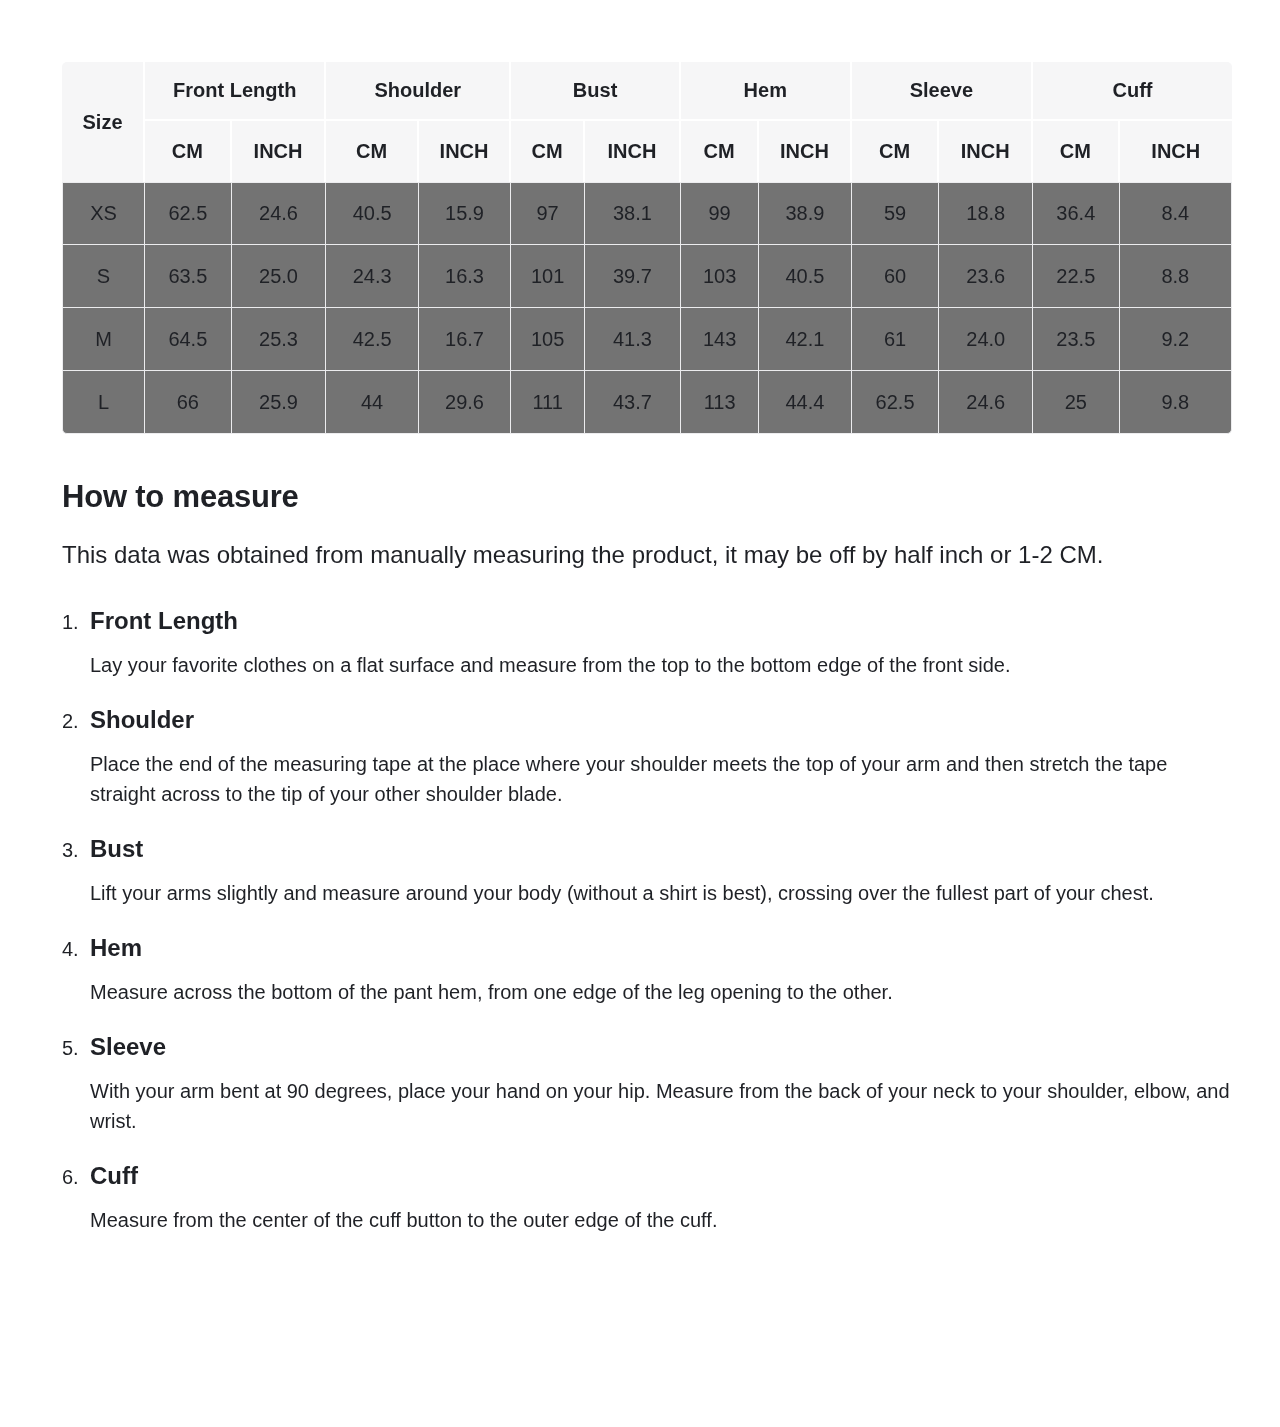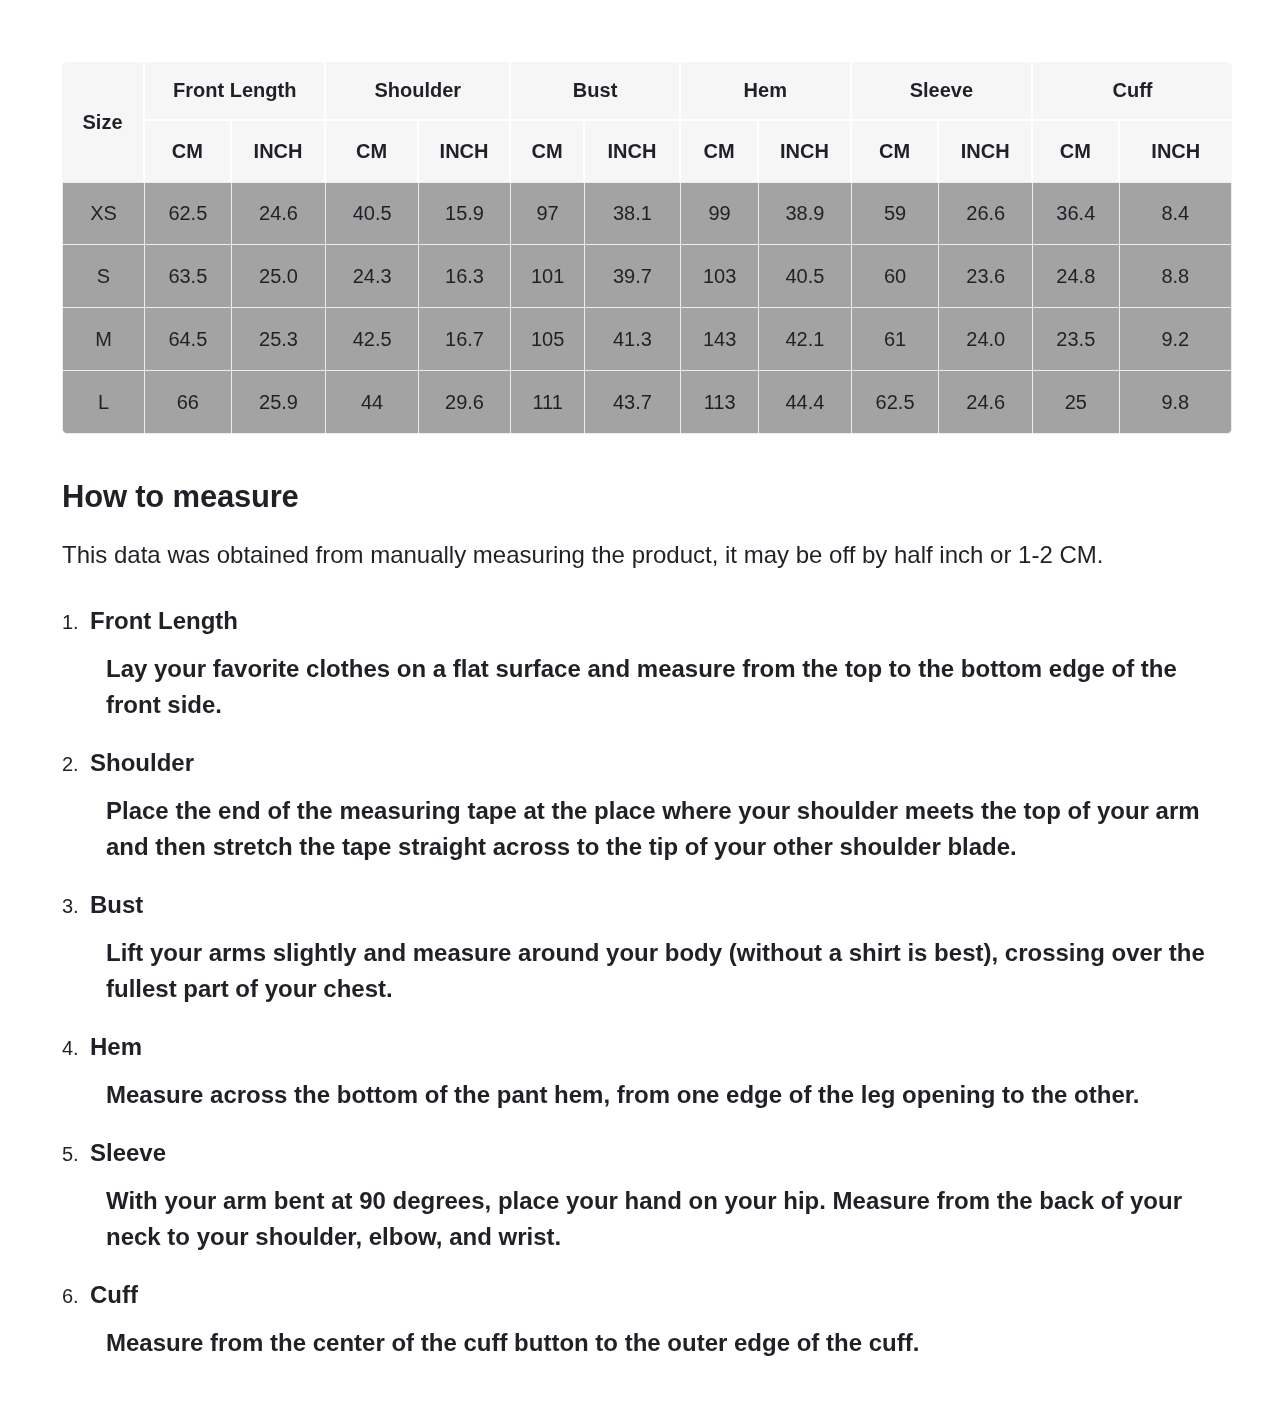--- a/index.html
+++ b/index.html
@@ -38,21 +38,21 @@
   .size-chart th.group {
     height: 59px;
     border-bottom: 2px solid #ffffff;
   }
   .size-chart th.group-last { border-top-right-radius: 5px; border-right: none; }
   .size-chart th.unit { height: 61px; }
   .size-chart tbody td {
     height: 63px;
     font-size: 20px;
     vertical-align: middle;
-    background: #a3a3a3;
+    background: #737373;
     border-right: 1px solid #ececee;
     border-bottom: 1px solid #ececee;
     padding: 0;
   }
   .size-chart tbody tr td:first-child { border-left: 1px solid #ececee; }
   .size-chart tbody tr:first-child td { border-top: 1px solid #ececee; }
   .size-chart tbody tr:last-child td:first-child { border-bottom-left-radius: 5px; }
   .size-chart tbody tr:last-child td:last-child { border-bottom-right-radius: 5px; }
 
   
@@ -80,24 +80,23 @@
     top: 4px;
     font-size: 20px;
     font-weight: normal;
   }
   .measure-item h3 {
     font-size: 24px;
     font-weight: bold;
     margin: 0 0 15px 0;
   }
   .measure-item p {
-    font-size: 24px;
+    font-size: 20px;
     line-height: 1.5;
-    margin: 16px;
-    font-weight: bold;
+    margin: 0;
   }
 </style>
 </head>
 <body>
 
 <div class="page">
 
   <table class="size-chart">
     <colgroup>
       <col style="width:7.1%">
@@ -144,37 +143,37 @@
         <td>XS</td>
         <td>62.5</td>
         <td>24.6</td>
         <td>40.5</td>
         <td>15.9</td>
         <td>97</td>
         <td>38.1</td>
         <td>99</td>
         <td>38.9</td>
         <td>59</td>
-        <td>26.6</td>
+        <td>18.8</td>
         <td>36.4</td>
         <td>8.4</td>
       </tr>
       <tr>
         <td>S</td>
         <td>63.5</td>
         <td>25.0</td>
         <td>24.3</td>
         <td>16.3</td>
         <td>101</td>
         <td>39.7</td>
         <td>103</td>
         <td>40.5</td>
         <td>60</td>
         <td>23.6</td>
-        <td>24.8</td>
+        <td>22.5</td>
         <td>8.8</td>
       </tr>
       <tr>
         <td>M</td>
         <td>64.5</td>
         <td>25.3</td>
         <td>42.5</td>
         <td>16.7</td>
         <td>105</td>
         <td>41.3</td>

